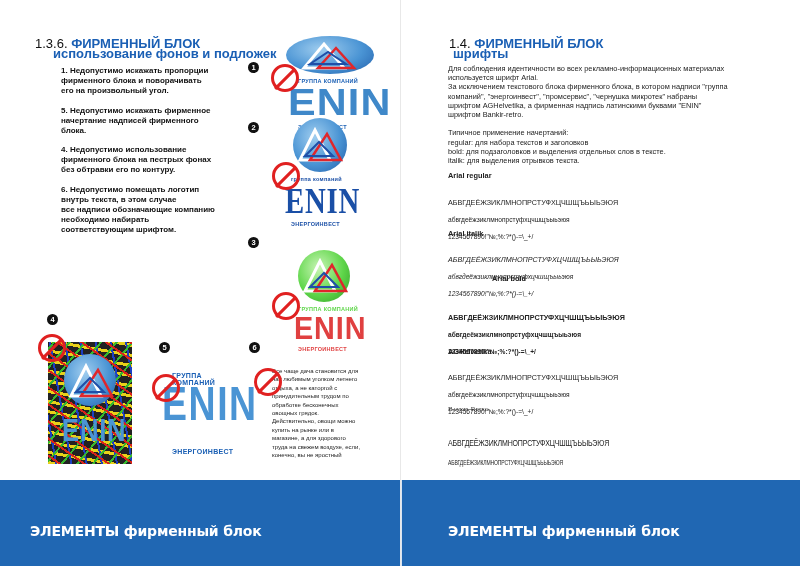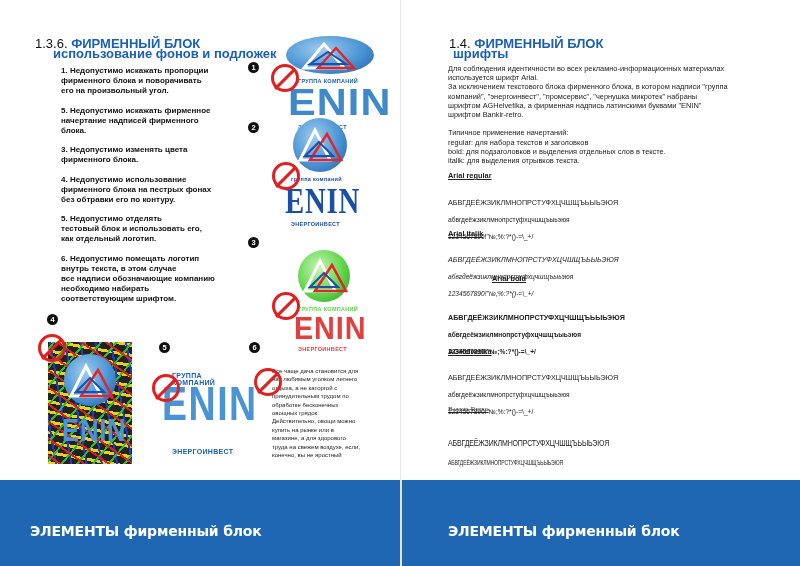--- a/index.html
+++ b/index.html
@@ -42,21 +42,21 @@
       repeating-linear-gradient(35deg, rgba(0,0,0,0) 0 6px, #d8231b 6px 8px, rgba(0,0,0,0) 8px 14px),
       repeating-linear-gradient(-50deg, rgba(0,0,0,0) 0 5px, #37b82e 5px 7px, rgba(0,0,0,0) 7px 12px),
       repeating-linear-gradient(80deg, rgba(0,0,0,0) 0 7px, #1c3fc2 7px 9px, rgba(0,0,0,0) 9px 15px),
       repeating-linear-gradient(10deg, #e9d119 0 3px, #222 3px 10px);
   }
 
   .sample-text { position: absolute; left: 272px; top: 367px; width: 96px; font-size: 6px; line-height: 8.4px; white-space: pre-line; color: #222; }
 
   
   .intro { position: absolute; left: 47px; top: 64px; width: 330px; font-size: 7.4px; line-height: 9.2px; color: #222; white-space: pre-line; }
-  .font-label { position: absolute; left: 47px; font-size: 7.4px; font-weight: bold; text-decoration: underline; color: #222; }
+  .font-label { position: absolute; left: 47px; font-size: 7.4px; font-weight: bold; color: #222; }
   .font-sample { position: absolute; left: 47px; font-size: 6.6px; line-height: 8.6px; color: #222; white-space: pre-line; }
   .fs-upper { font-size: 7.2px; }
   .italic { font-style: italic; }
   .bold { font-weight: bold; }
   .retro-label { font-family: "Liberation Serif", serif; font-variant: small-caps; font-weight: normal; font-size: 7px; }
   .retro { font-family: "Liberation Sans Narrow", "Liberation Sans", sans-serif; transform: scaleX(0.78); transform-origin: left; letter-spacing: -0.2px; }
 </style>
 </head>
 <body>
 
@@ -68,28 +68,23 @@
     <span class="sec-sub" style="margin-left:18px;">использование фонов и подложек</span>
   </div>
 
   <div class="rules">
     <div class="rule">1. Недопустимо искажать пропорции
 фирменного блока и поворачивать
 его на произвольный угол.</div>
     <div class="rule">5. Недопустимо искажать фирменное
 начертание надписей фирменного
 блока.</div>
-    <div class="rule">3. Недопустимо изменять цвета
-фирменного блока.</div>
     <div class="rule">4. Недопустимо использование
 фирменного блока на пестрых фонах
 без обтравки его по контуру.</div>
-    <div class="rule">5. Недопустимо отделять
-тестовый блок и использовать его,
-как отдельный логотип.</div>
     <div class="rule">6. Недопустимо помещать логотип
 внутрь текста, в этом случае
 все надписи обозначающие компанию
 необходимо набирать
 соответствующим шрифтом.</div>
   </div>
 
   <div class="badge" style="left:248px; top:62px;">1</div>
   <div class="logo" style="left:280px; top:36px; width:100px; height:100px;">
     <div class="emblem-ellipse" style="left:6px; top:0; width:88px; height:38px;"></div>

